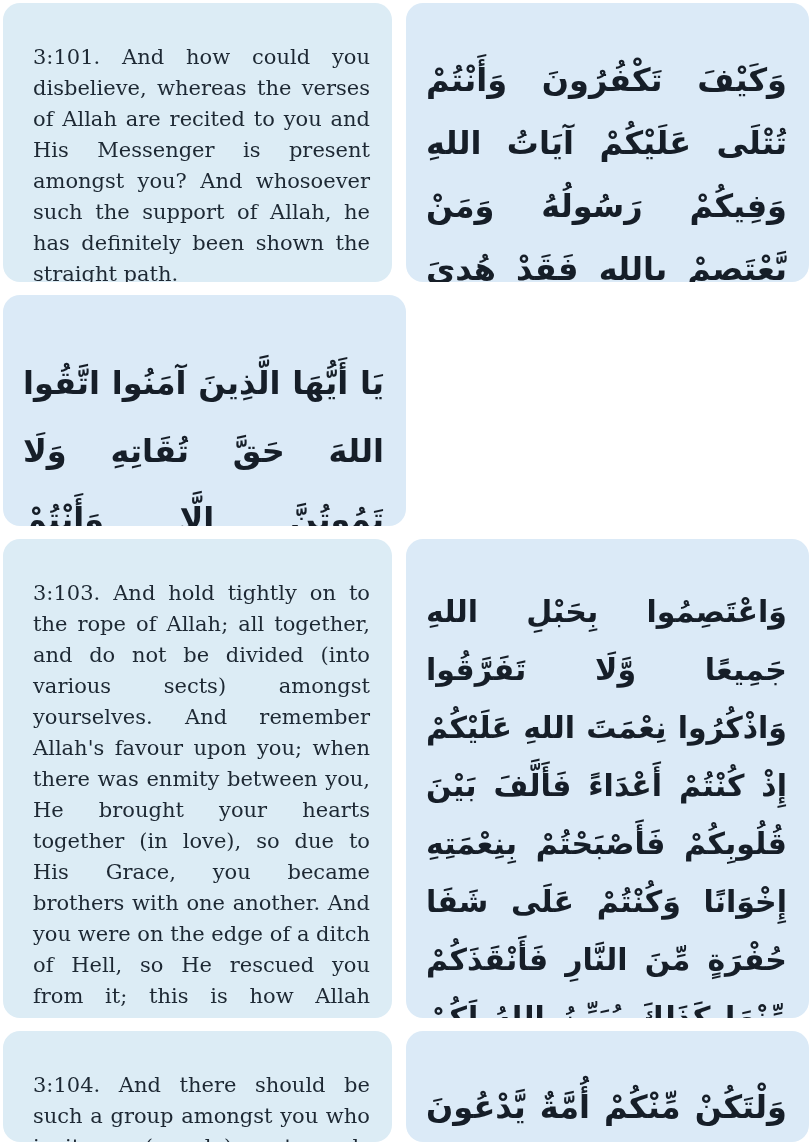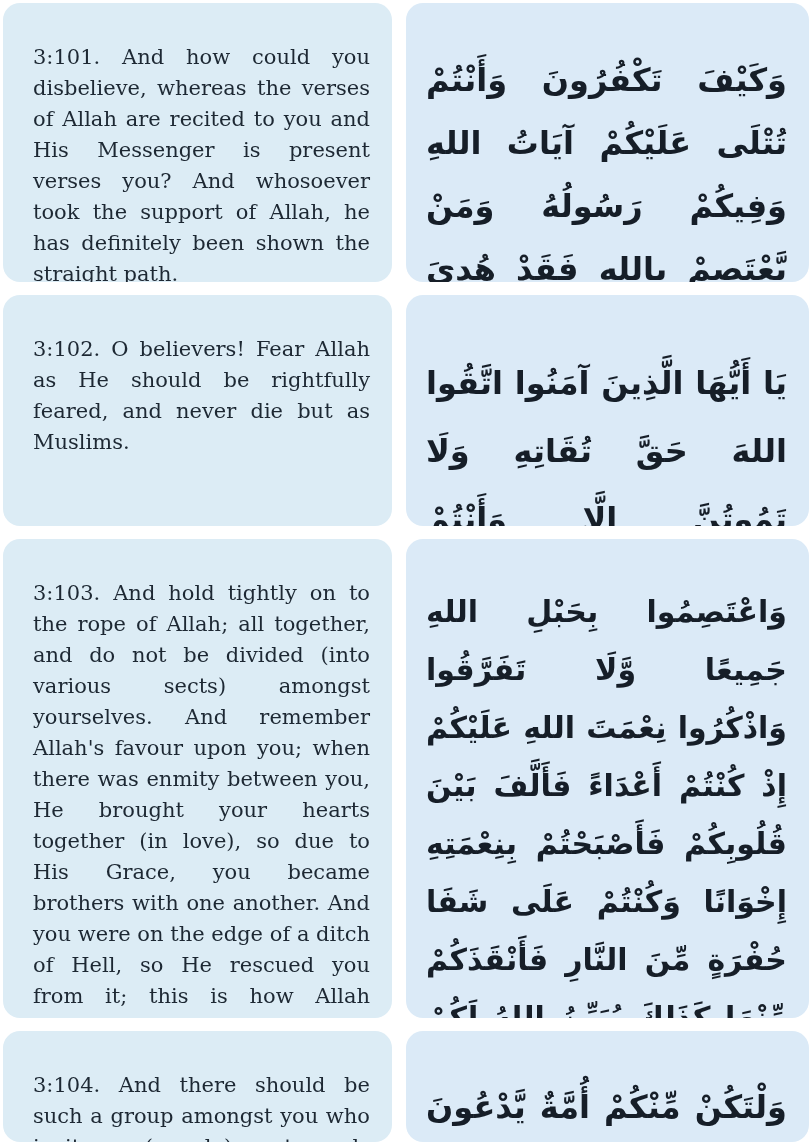--- a/index.html
+++ b/index.html
@@ -70,31 +70,28 @@
   .r3 .ar-text { line-height: 58px; font-size: 30px; }
   .r4 .ar-text { line-height: 60px; text-align-last: right; }
 </style>
 </head>
 <body>
 
 <div class="page">
 
   <div class="verse-row r1">
     <div class="card en-card">
-      <p class="en-text"><span class="verse-ref">3:101.</span> <span>And how could you disbelieve, whereas the verses of Allah are recited to you and His Messenger is present verses you? And whosoever took the support of Allah, he has definitely been shown the straight path.</span></p>
+      <p class="en-text"><span class="verse-ref">3:101.</span> <span>And how could you disbelieve, whereas the verses of Allah are recited to you and His Messenger is present amongst you? And whosoever such the support of Allah, he has definitely been shown the straight path.</span></p>
     </div>
     <div class="card ar-card">
       <p class="ar-text"><span>وَكَيْفَ تَكْفُرُونَ وَأَنْتُمْ تُتْلَى عَلَيْكُمْ آيَاتُ اللهِ وَفِيكُمْ رَسُولُهُ وَمَنْ يَّعْتَصِمْ بِاللهِ فَقَدْ هُدِيَ إِلَى صِرَاطٍ مُّسْتَقِيمٍ</span></p>
     </div>
   </div>
 
   <div class="verse-row r2">
-    <div class="card en-card">
-      <p class="en-text"><span class="verse-ref">3:102.</span> <span>O believers! Fear Allah as He should be rightfully feared, and never die but as Muslims.</span></p>
-    </div>
     <div class="card ar-card">
       <p class="ar-text"><span>يَا أَيُّهَا الَّذِينَ آمَنُوا اتَّقُوا اللهَ حَقَّ تُقَاتِهِ وَلَا تَمُوتُنَّ إِلَّا وَأَنْتُمْ مُّسْلِمُونَ</span></p>
     </div>
   </div>
 
   <div class="verse-row r3">
     <div class="card en-card">
       <p class="en-text"><span class="verse-ref">3:103.</span> <span>And hold tightly on to the rope of Allah; all together, and do not be divided (into various sects) amongst yourselves. And remember Allah's favour upon you; when there was enmity between you, He brought your hearts together (in love), so due to His Grace, you became brothers with one another. And you were on the edge of a ditch of Hell, so He rescued you from it; this is how Allah explains His signs to you, that perhaps you attain guidance.</span></p>
     </div>
     <div class="card ar-card">

